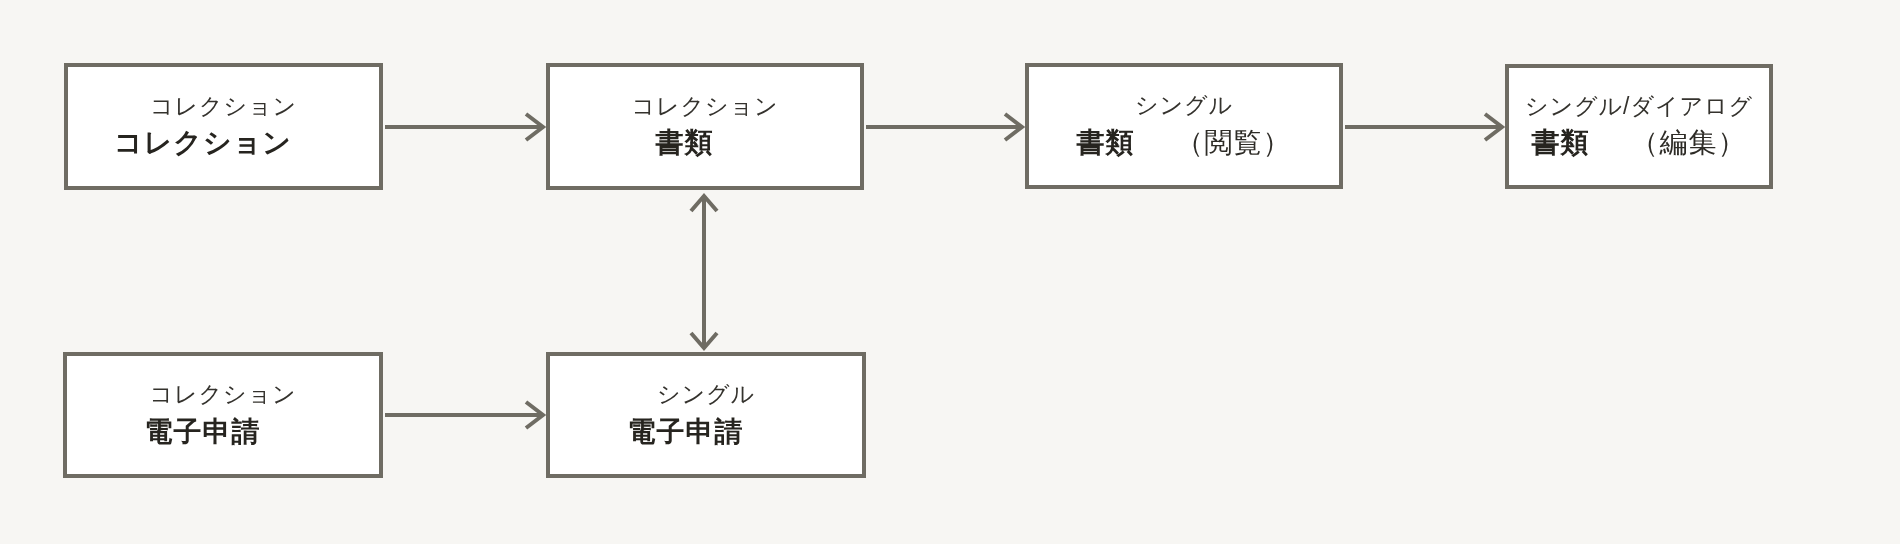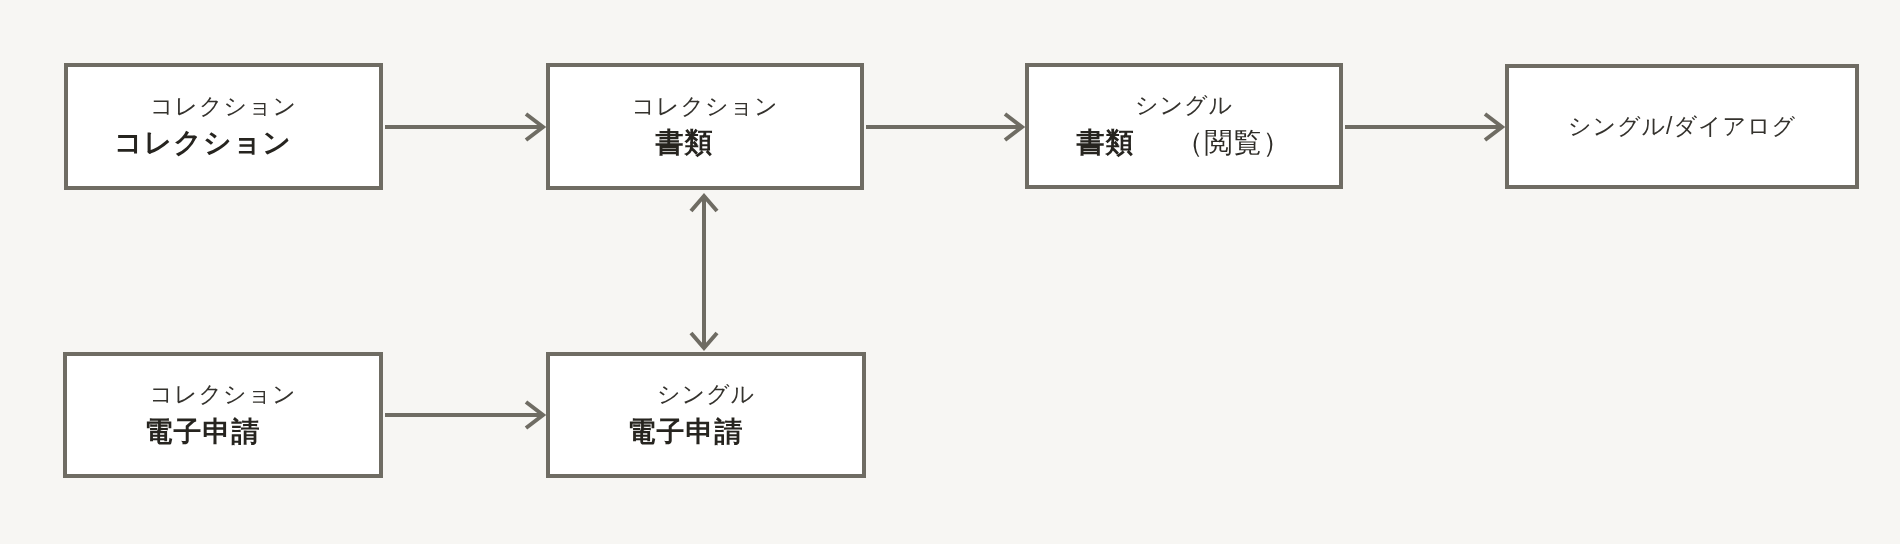--- a/index.html
+++ b/index.html
@@ -99,22 +99,23 @@
   <div class="node" style="left:546px; top:63px; width:318px; height:127px;">
     <div class="node-type">コレクション</div>
     <div class="node-title"><span>書類</span><span class="suffix"></span></div>
   </div>
 
   <div class="node" style="left:1025px; top:63px; width:318px; height:126px;">
     <div class="node-type">シングル</div>
     <div class="node-title"><span>書類</span><span class="suffix">（閲覧）</span></div>
   </div>
 
-  <div class="node" style="left:1505px; top:64px; width:354px; height:125px;">
+  <div class="node" style="left:1505px; top:64px; width:268px; height:125px;">
     <div class="node-type">シングル/ダイアログ</div>
+    <div class="node-title"><span>書類</span><span class="suffix">（編集）</span></div>
   </div>
 
   <div class="node" style="left:63px; top:352px; width:320px; height:126px;">
     <div class="node-type">コレクション</div>
     <div class="node-title"><span>電子申請</span><span class="suffix"></span></div>
   </div>
 
   <div class="node" style="left:546px; top:352px; width:320px; height:126px;">
     <div class="node-type">シングル</div>
     <div class="node-title"><span>電子申請</span><span class="suffix"></span></div>

